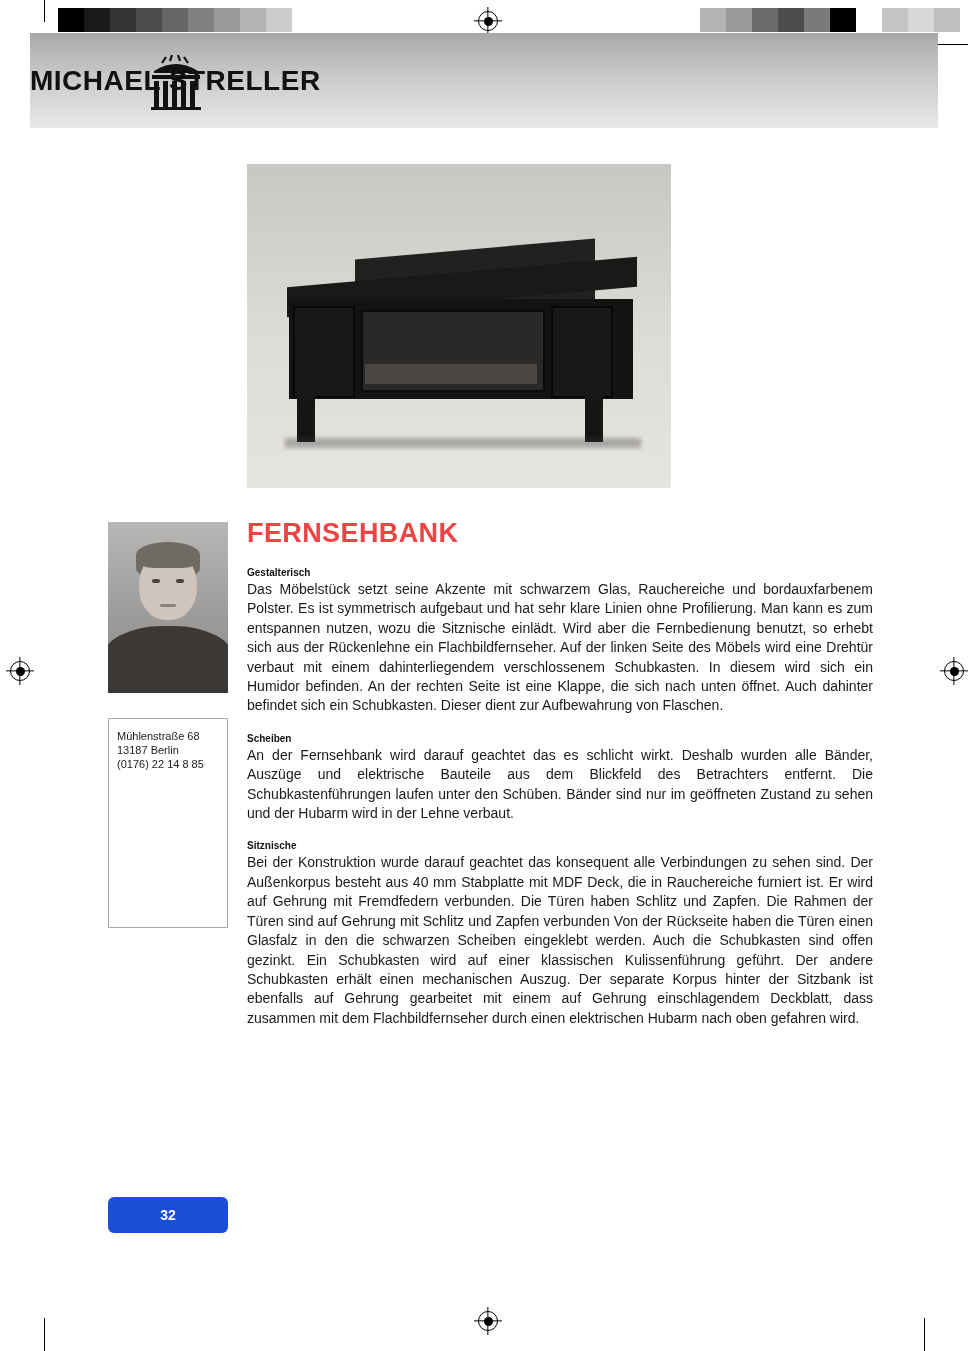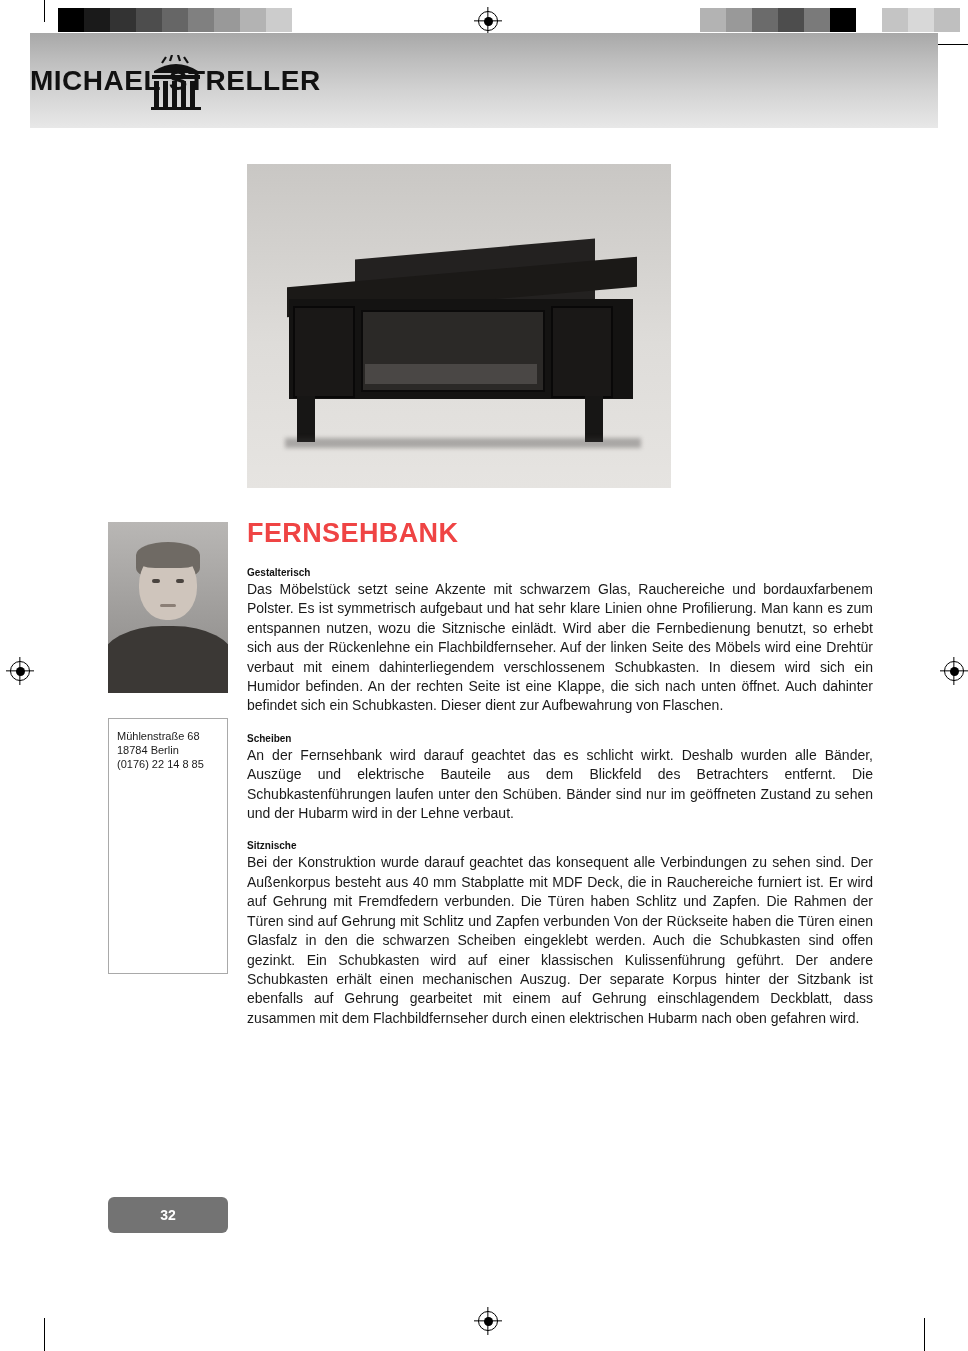--- a/index.html
+++ b/index.html
@@ -231,21 +231,21 @@
     left: -6px; top: 104px;
     width: 132px; height: 70px;
     border-radius: 46% 46% 0 0;
     background: #3b3835;
   }
   .contact-box {
     position: absolute;
     left: 108px;
     top: 718px;
     width: 120px;
-    height: 256px;
+    height: 210px;
     border: 1px solid #a9a9a9;
     box-sizing: border-box;
     padding: 10px 8px;
   }
   .contact-box div {
     font-size: 11px;
     line-height: 14px;
     color: #1b1b1b;
   }
 
@@ -280,21 +280,21 @@
     text-align: justify;
   }
 
   
   .page-number {
     position: absolute;
     left: 108px;
     top: 1197px;
     width: 120px;
     height: 36px;
-    background: #737373;
+    background: #1d4ed8;
     border-radius: 6px;
     color: #fff;
     font-size: 14px;
     font-weight: bold;
     display: flex;
     align-items: center;
     justify-content: center;
   }
 </style>
 </head>
@@ -384,21 +384,21 @@
   <div class="hair"></div>
   <div class="head"></div>
   <div class="hair" style="height:26px; top:20px;"></div>
   <div class="eye-l"></div>
   <div class="eye-r"></div>
   <div class="mouth"></div>
 </div>
 
 <div class="contact-box">
   <div>Mühlenstraße 68</div>
-  <div>18784 Berlin</div>
+  <div>13187 Berlin</div>
   <div>(0176) 22 14 8 85</div>
 </div>
 
 <div class="article">
   <h1>FERNSEHBANK</h1>
 
   <div class="section">
     <h2>Gestalterisch</h2>
     <p>Das Möbelstück setzt seine Akzente mit schwarzem Glas, Rauchereiche und bordauxfarbenem Polster. Es ist symmetrisch aufgebaut und hat sehr klare Linien ohne Profilierung. Man kann es zum entspannen nutzen, wozu die Sitznische einlädt. Wird aber die Fernbedienung benutzt, so erhebt sich aus der Rückenlehne ein Flachbildfernseher. Auf der linken Seite des Möbels wird eine Drehtür verbaut mit einem dahinterliegendem verschlossenem Schubkasten. In diesem wird sich ein Humidor befinden. An der rechten Seite ist eine Klappe, die sich nach unten öffnet. Auch dahinter befindet sich ein Schubkasten. Dieser dient zur Aufbewahrung von Flaschen.</p>
   </div>

